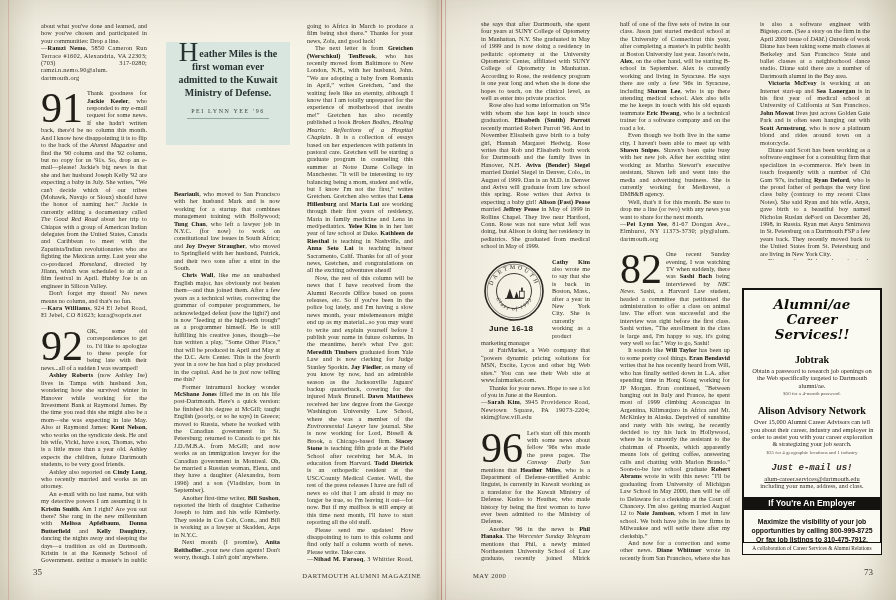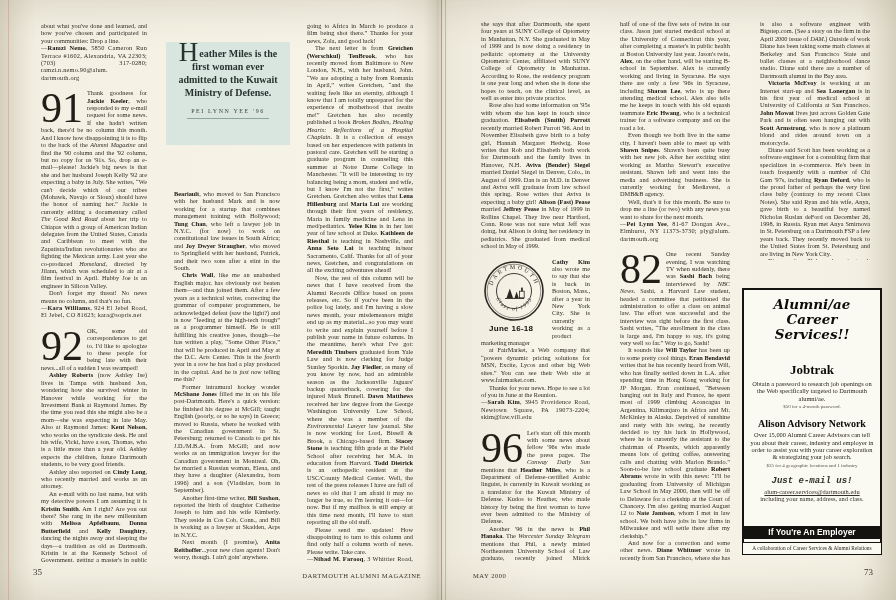--- a/index.html
+++ b/index.html
@@ -33,29 +33,29 @@
        color:#3c4a45;padding:0 4px 4px;border-bottom:1px solid #90a59d}
 
   .seal-float{float:left;width:66px;margin:2px 5px 2px 0;text-align:center}
   .seal-date{font-family:"Liberation Sans",sans-serif;font-weight:bold;font-size:8px;
        letter-spacing:.3px;margin-top:2px;color:#14110d;text-align:left;padding-left:8px}
 
   .career-ad{position:absolute;left:742px;top:288px;width:140px;box-sizing:border-box;
        border:2px solid #15130f;background:#fbfaf2;text-align:center;padding:7px 6px 6px;height:259px;overflow:hidden}
   .ad-title{font-family:"DejaVu Serif",serif;font-style:italic;font-weight:bold;
        font-size:13.5px;line-height:15px;color:#0e0c09}
-  .ad-h{font-weight:bold;font-size:13px;margin-top:20px;color:#0e0c09}
+  .ad-h{font-weight:bold;font-size:10px;margin-top:12px;color:#0e0c09}
   .ad-h2{font-weight:bold;font-size:10px;margin-top:9px;color:#0e0c09}
   .ad-body{font-size:6.4px;line-height:7.4px;margin-top:2px;color:#2a2620}
   .ad-price{font-size:5px;margin-top:2px;color:#57524a}
   .ad-cta{font-family:Liberation Mono, monospace;font-style:italic;font-weight:bold;font-size:9px;margin-top:8px}
   .ad-email{font-size:6.4px;text-decoration:underline;margin-top:2px}
   .ad-note{font-size:6.4px;line-height:7.4px}
   .ad-banner{background:#15130f;color:#fff;font-family:"Liberation Sans",sans-serif;
-       font-weight:bold;font-size:8.5px;line-height:13px;margin:24px -6px 0}
+       font-weight:bold;font-size:8.5px;line-height:13px;margin:8px -6px 0}
   .ad-emp{font-family:"Liberation Sans",sans-serif;font-weight:bold;font-size:6.8px;
        line-height:9px;margin-top:7px;color:#131008}
   .ad-collab{position:absolute;left:742px;top:542px;width:140px;box-sizing:border-box;
        border:1px solid #15130f;background:#fbfaf2;font-size:5.4px;line-height:6.5px;
        text-align:center;padding:2px 1px;color:#2a2620}
 
   .folio{position:absolute;top:567px;font-size:9px;color:#3a352d}
   .footer-mag{position:absolute;top:572px;left:286px;width:135px;text-align:right;
        font-size:6.6px;letter-spacing:.5px;color:#3a352d}
   .footer-issue{position:absolute;top:572px;left:473px;font-size:6.6px;letter-spacing:.5px;color:#3a352d}

